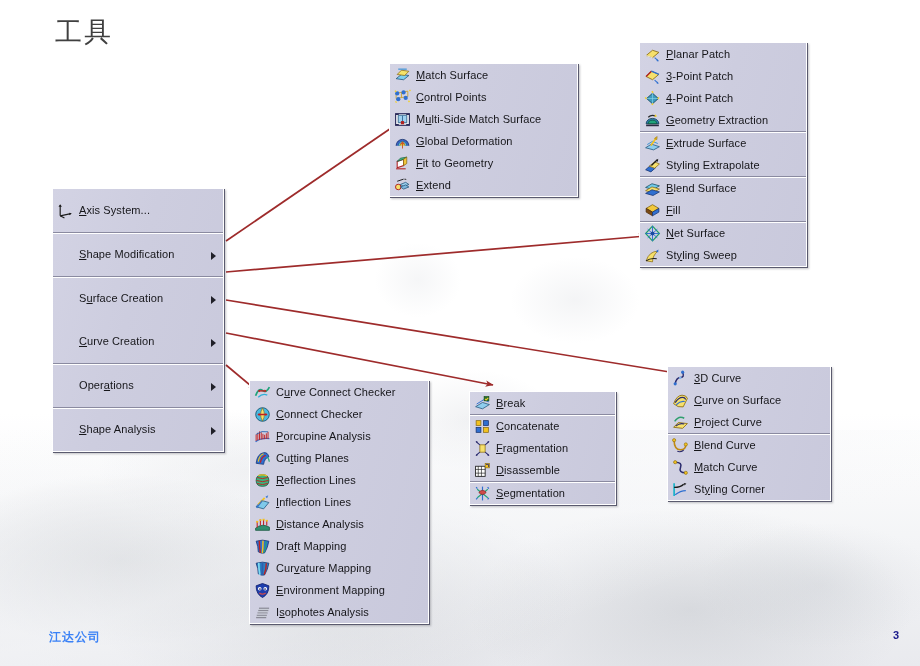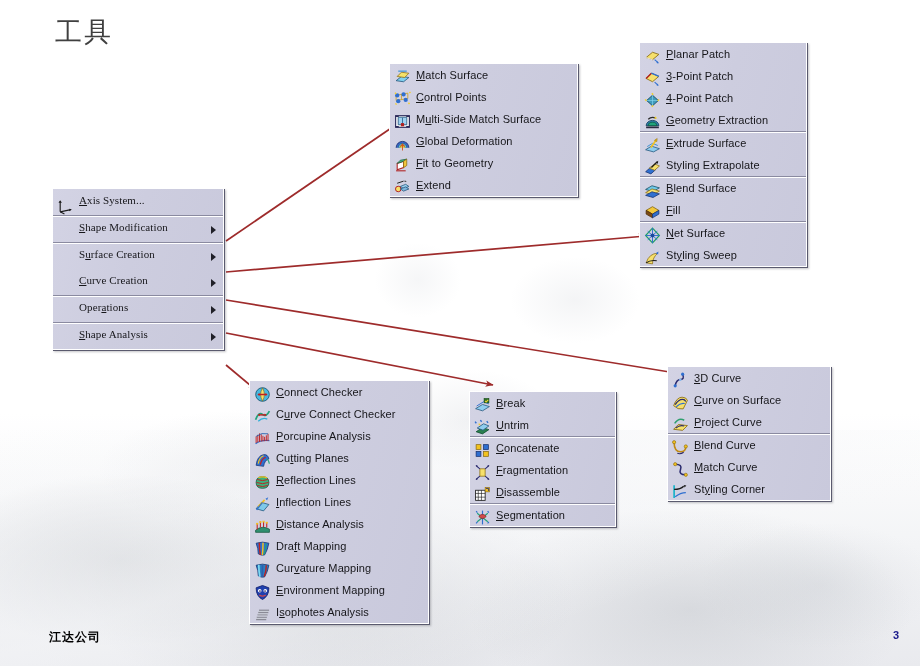--- a/index.html
+++ b/index.html
@@ -32,21 +32,21 @@
   
   #title{
     position:absolute;left:55px;top:14px;z-index:5;
     font-family:"DejaVu Sans","Liberation Sans",sans-serif;
     font-size:27px;color:#404040;letter-spacing:2px;white-space:nowrap;text-align:right;
   }
   
   #footer-company{
     position:absolute;left:49px;top:629px;z-index:6;
     font-family:"DejaVu Sans","Liberation Sans",sans-serif;
-    font-size:12px;font-weight:bold;color:#000000;letter-spacing:1px;
+    font-size:12px;font-weight:bold;color:#3b82f6;letter-spacing:1px;
   }
   #footer-page{
     position:absolute;left:893px;top:629px;z-index:6;
     font-size:11px;font-weight:bold;color:#1a1a8c;
   }
   
   #arrows{position:absolute;left:0;top:0;width:920px;height:666px;z-index:3;pointer-events:none;}
   
   .menu{
     position:absolute;z-index:6;
@@ -57,40 +57,40 @@
     box-sizing:border-box;
   }
   .menu::before{
     content:"";position:absolute;left:0;top:0;right:0;bottom:0;
     background:linear-gradient(105deg,#d3d3e4 0%,#cdcddf 45%,#c9c9dc 100%);
     pointer-events:none;
   }
   .mgroup{position:relative;z-index:1;}
   .mgroup + .mgroup{border-top:1px solid #8a8aa0;box-shadow:0 1px 0 #ffffff inset;}
   .mi{
-    position:relative;display:flex;align-items:flex-end;
+    position:relative;display:flex;align-items:center;
     height:22px;padding:0 6px 0 4px;white-space:nowrap;
     cursor:default;
   }
   .mi .ic{
     width:17px;height:17px;margin-right:5px;flex:0 0 17px;
     display:block;
   }
   .mi .lbl{
     line-height:22px;font-size:11px;color:#16161a;
     letter-spacing:.1px;
   }
   .mi .lbl u{text-decoration:underline;}
   .mi .arw{
     position:absolute;right:7px;top:50%;margin-top:-3px;
     width:0;height:0;border-left:5px solid #202028;
     border-top:4px solid transparent;border-bottom:4px solid transparent;
   }
   
-  #menu-root .mi{height:26px;padding-left:26px;font-family:Liberation Serif, serif;}
+  #menu-root .mi{height:43px;padding-left:26px;}
   #menu-root .mi.with-icon{padding-left:4px;}
   #menu-root .mi .lbl{line-height:29px;}
   
   #menu-root{left:52px;top:188px;width:172px;}
   #menu-shape-mod{left:389px;top:63px;width:189px;}
   #menu-surface{left:639px;top:42px;width:168px;}
   #menu-analysis{left:249px;top:380px;width:180px;}
   #menu-operations{left:469px;top:391px;width:147px;}
   #menu-curve{left:667px;top:366px;width:164px;}
 </style>
@@ -350,38 +350,38 @@
         </span>
         <span class="lbl">St<u>y</u>ling Sweep</span>
       </div>
     </div>
   </div>
 <div class="menu" id="menu-analysis">
     <div class="mgroup">
       <div class="mi">
         <span style="width: 17px; height: 17px; margin-right: 5px; flex: 0 0 17px; display: block;">
           <svg class="ic" viewBox="0 0 16 16" xmlns="http://www.w3.org/2000/svg">
+            <path d="M1.5 11 q3 -8 6.5 -5 q3.5 3 6.5 -3" stroke="#1fa37a" stroke-width="1.6" fill="none"></path>
+            <path d="M4 12.5 q4 -4 8.5 -2" stroke="#2fb0d8" stroke-width="1.2" fill="none"></path>
+            <path d="M4.5 6.5 L11 6.5" stroke="#c02020" stroke-width="1.3"></path>
+            <path d="M3.4 6.5 l2 -1.3 v2.6z M12 6.5 l-2 -1.3 v2.6z" fill="#c02020"></path>
+          </svg>
+        </span>
+        <span class="lbl">C<u>u</u>rve Connect Checker</span>
+      </div>
+      <div class="mi">
+        <span style="width: 17px; height: 17px; margin-right: 5px; flex: 0 0 17px; display: block;">
+          <svg class="ic" viewBox="0 0 16 16" xmlns="http://www.w3.org/2000/svg">
             <circle cx="8" cy="8" r="6.4" fill="#49b8e0" stroke="#11536e" stroke-width=".8"></circle>
             <path d="M8 1.8 q-3.6 6.2 0 12.4 q3.6 -6.2 0 -12.4z" fill="#f6e06c" stroke="#8a6b12" stroke-width=".6"></path>
             <path d="M4.2 8 L11.8 8" stroke="#c02020" stroke-width="1.4"></path>
             <path d="M3.2 8 l2 -1.4 v2.8z M12.8 8 l-2 -1.4 v2.8z" fill="#c02020"></path>
           </svg>
         </span>
         <span class="lbl"><u>C</u>onnect Checker</span>
-      </div>
-      <div class="mi">
-        <span style="width: 17px; height: 17px; margin-right: 5px; flex: 0 0 17px; display: block;">
-          <svg class="ic" viewBox="0 0 16 16" xmlns="http://www.w3.org/2000/svg">
-            <path d="M1.5 11 q3 -8 6.5 -5 q3.5 3 6.5 -3" stroke="#1fa37a" stroke-width="1.6" fill="none"></path>
-            <path d="M4 12.5 q4 -4 8.5 -2" stroke="#2fb0d8" stroke-width="1.2" fill="none"></path>
-            <path d="M4.5 6.5 L11 6.5" stroke="#c02020" stroke-width="1.3"></path>
-            <path d="M3.4 6.5 l2 -1.3 v2.6z M12 6.5 l-2 -1.3 v2.6z" fill="#c02020"></path>
-          </svg>
-        </span>
-        <span class="lbl">C<u>u</u>rve Connect Checker</span>
       </div>
       <div class="mi">
         <span style="width: 17px; height: 17px; margin-right: 5px; flex: 0 0 17px; display: block;">
           <svg class="ic" viewBox="0 0 16 16" xmlns="http://www.w3.org/2000/svg">
             <path d="M1.5 13 q5 -4 13 -3" stroke="#2f6fd0" stroke-width="1.2" fill="none"></path>
             <g stroke="#c02020" stroke-width=".9">
               <path d="M2 12.2 L2 6"></path>
               <path d="M3.6 11.6 L3.6 4.5"></path>
               <path d="M5.2 11.2 L5.2 3.2"></path>
               <path d="M6.8 10.9 L6.8 4"></path>
@@ -514,31 +514,20 @@
         <span style="width: 17px; height: 17px; margin-right: 5px; flex: 0 0 17px; display: block;">
           <svg class="ic" viewBox="0 0 16 16" xmlns="http://www.w3.org/2000/svg">
             <path d="M1.5 11 L8 7 L14.5 9 L8 13 z" fill="#8fcdee" stroke="#1d4f77" stroke-width=".7"></path>
             <path d="M2.5 8.5 L9 4.5 L14 6.5" stroke="#2f6fd0" stroke-width=".9" fill="none"></path>
             <rect x="9.5" y="1.5" width="4.5" height="4" fill="#2a6f2a" stroke="#134a13" stroke-width=".6"></rect>
             <path d="M10.4 3.6 l1 1 l2-2" stroke="#f2d02c" stroke-width="1" fill="none"></path>
           </svg>
         </span>
         <span class="lbl"><u>B</u>reak</span>
       </div>
-      <div class="mi">
-        <span style="width: 17px; height: 17px; margin-right: 5px; flex: 0 0 17px; display: block;">
-          <svg class="ic" viewBox="0 0 16 16" xmlns="http://www.w3.org/2000/svg">
-            <path d="M2 12 L8 8 L14 10 L8 14 z" fill="#2a7f4f" stroke="#0e4a2b" stroke-width=".7"></path>
-            <path d="M3 8.5 L9 4.5 L14 6.5 L8.5 10.5 z" fill="#8fcdee" stroke="#1d4f77" stroke-width=".7"></path>
-            <path d="M1 2.4l1.2 1.6M6 1l1.2 1.6M12 2l1.2 1.6" stroke="#2f6fd0" stroke-width="1.3"></path>
-            <path d="M4.4 4.4l1.2 1.4" stroke="#f2d02c" stroke-width="1.2"></path>
-          </svg>
-        </span>
-        <span class="lbl"><u>U</u>ntrim</span>
-      </div>
     </div>
     <div class="mgroup">
       <div class="mi">
         <span style="width: 17px; height: 17px; margin-right: 5px; flex: 0 0 17px; display: block;">
           <svg class="ic" viewBox="0 0 16 16" xmlns="http://www.w3.org/2000/svg">
             <rect x="2" y="2.5" width="4.5" height="4.5" fill="#f2c21f" stroke="#8a6b12" stroke-width=".7"></rect>
             <rect x="9" y="2.5" width="4.5" height="4.5" fill="#2f6fd0" stroke="#16306e" stroke-width=".7"></rect>
             <rect x="2" y="9" width="4.5" height="4.5" fill="#2f6fd0" stroke="#16306e" stroke-width=".7"></rect>
             <rect x="9" y="9" width="4.5" height="4.5" fill="#f2c21f" stroke="#8a6b12" stroke-width=".7"></rect>
           </svg>

